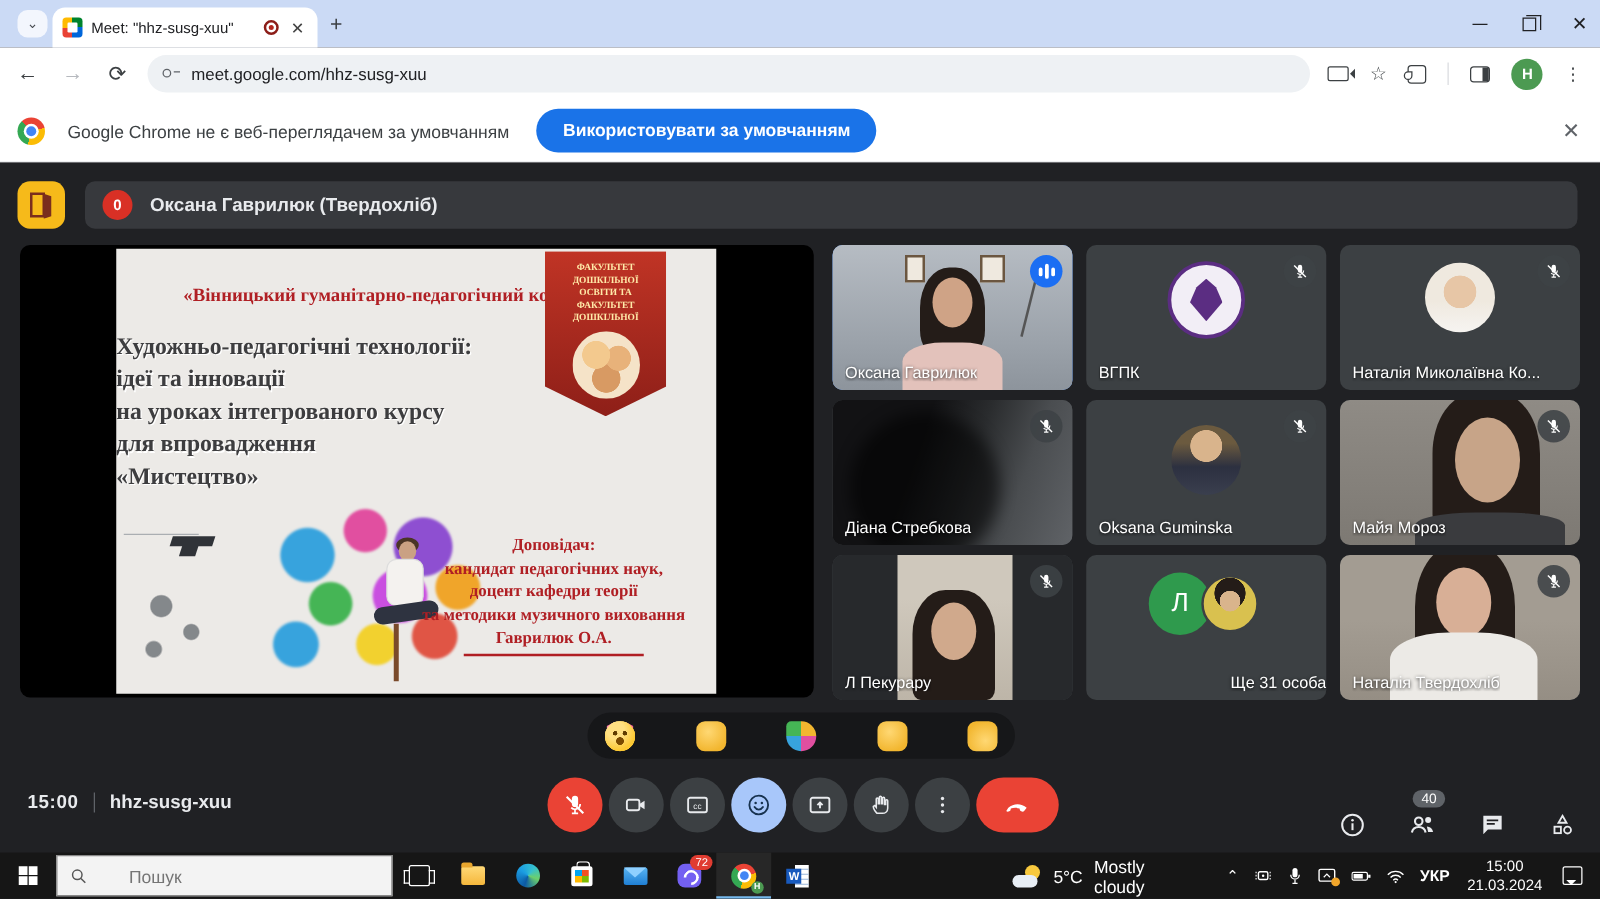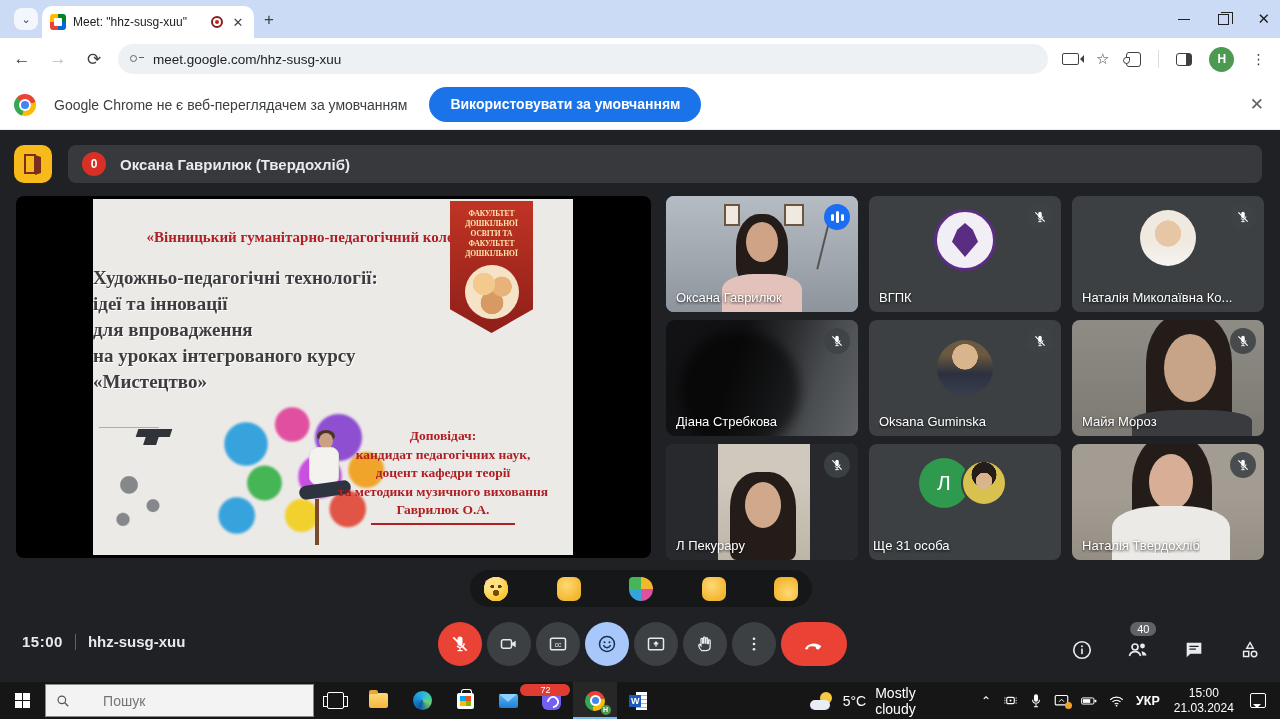--- a/index.html
+++ b/index.html
@@ -77,21 +77,21 @@
 
   
   .stage { position:absolute; left:16px; top:66px; width:635px; height:362px; background:#000; border-radius:8px; overflow:hidden; }
   .slide { position:absolute; left:77px; top:3px; width:480px; height:356px; background:#eceae7;
     font-family:"Liberation Serif", serif; }
   .s-strip { position:absolute; left:57px; top:8px; width:320px; height:18px; background:#a81e22; color:#f1e3d0;
     font-size:12px; font-weight:bold; text-align:center; line-height:18px; }
   .s-org2 { position:absolute; left:0; top:30px; width:440px; text-align:center; color:#b01f24; font-size:15px; font-weight:bold; }
   .s-title { position:absolute; left:0; top:66px; width:345px; text-align:left; color:#3d3d3f; font-size:19px;
     font-weight:bold; line-height:26px; text-shadow:1px 1px 0 #fff; }
-  .pennant { position:absolute; right:40px; top:2px; width:83px; height:132px;
+  .pennant { position:absolute; right:40px; top:2px; width:97px; height:132px;
     background:linear-gradient(180deg,#c03425,#8e1f18); clip-path:polygon(0 0,100% 0,100% 82%,50% 100%,0 82%); padding-top:8px; }
   .pennant div { color:#ffe9a8; font-size:7.5px; font-weight:bold; text-align:center; line-height:10px; }
   .pennant .kids { margin:6px auto 0; width:54px; height:54px; border-radius:50%;
     background: radial-gradient(circle at 35% 35%, #f3c98e 0 22%, transparent 23%),
                radial-gradient(circle at 68% 40%, #e8b27a 0 20%, transparent 21%),
                radial-gradient(circle at 50% 70%, #d89a63 0 24%, transparent 25%), #f5e3c8; }
   .doodle { position:absolute; left:6px; top:206px; width:300px; height:146px; }
   .splash { position:absolute; left:110px; top:0px; width:185px; height:130px; filter:blur(1px);
     background: radial-gradient(circle at 20% 30%, #37a3dd 0 12%, transparent 13%),
       radial-gradient(circle at 45% 15%, #e14fa0 0 11%, transparent 12%),
@@ -119,21 +119,21 @@
     font-size:13.5px; font-weight:bold; line-height:18.5px; }
   .speaker-txt .uline { display:inline-block; border-bottom:2px solid #b01f24; padding:0 26px 3px; }
 
   
   .tiles { position:absolute; left:666px; top:66px; display:grid; grid-template-columns:192px 192px 192px;
     grid-auto-rows:116px; column-gap:11px; row-gap:8px; }
   .tile { position:relative; background:#3c4043; border-radius:8px; overflow:hidden; }
   .tile.active { outline:2px solid #6ea3f7; outline-offset:-2px; }
   .tname { position:absolute; left:10px; bottom:7px; color:#fff; font-size:13px;
     text-shadow:0 1px 3px rgba(0,0,0,.9); white-space:nowrap; max-width:176px; overflow:hidden; }
-  .tname.center { left:4px; right:0; text-align:left; max-width:none; }
+  .tname.center { left:4px; right:0; text-align:right; max-width:none; }
   .chip { position:absolute; right:8px; top:8px; width:26px; height:26px; border-radius:50%;
     background:rgba(62,66,70,.88); display:flex; align-items:center; justify-content:center; }
   .chip.speak { background:#1b6ef3; }
   .bars { display:flex; gap:2px; align-items:center; height:14px; }
   .bars i { width:3px; background:#fff; border-radius:2px; display:block; }
   .bars i:nth-child(1){height:7px} .bars i:nth-child(2){height:12px} .bars i:nth-child(3){height:7px}
   .av { position:absolute; left:50%; top:42px; transform:translate(-50%,-50%); width:56px; height:56px; border-radius:50%; }
   .av.guminska { top:48px;
     background: radial-gradient(circle at 50% 30%, #d9b48c 0 26%, transparent 27%),
       linear-gradient(180deg,#6b5a3f 0 26%, #2c3040 60%, #3a3f4e); }
@@ -179,21 +179,21 @@
   
   .foot-left { position:absolute; left:22px; top:503px; display:flex; align-items:center; gap:12px; color:#e8eaed; }
   .foot-time { font-size:15px; font-weight:bold; letter-spacing:.5px; }
   .foot-sep { width:1px; height:16px; background:#5f6368; }
   .foot-code { font-size:15px; font-weight:bold; }
   .controls { position:absolute; left:438px; top:492px; display:flex; align-items:center; gap:5px; }
   .ctl { width:44px; height:44px; border-radius:50%; background:#3c4043; display:flex; align-items:center; justify-content:center; }
   .ctl.red { background:#ea4335; }
   .ctl.lightblue { background:#a8c7fa; }
   .ctl.endcall { width:66px; border-radius:22px; background:#ea4335; }
-  .right-icons { position:absolute; right:16px; top:496px; display:flex; align-items:center; gap:28px; height:48px; }
+  .right-icons { position:absolute; right:16px; top:496px; display:flex; align-items:flex-end; gap:28px; height:48px; }
   .ric { position:relative; display:flex; align-items:center; justify-content:center; width:28px; height:28px; }
   .count-badge { position:absolute; top:-14px; left:50%; transform:translateX(-30%); background:#5f6368; color:#fff;
     font-size:11px; border-radius:9px; padding:1px 7px; }
 
   
   .taskbar { position:absolute; left:0; top:682px; width:1280px; height:37px; background:#161616;
     display:flex; align-items:center; }
   .start { width:48px; height:37px; display:flex; align-items:center; justify-content:center; }
   .winlogo { width:15px; height:15px; display:grid; grid-template-columns:7px 7px; gap:1px; }
   .winlogo i { background:#fff; }
@@ -210,21 +210,21 @@
   .edge { width:19px; height:19px; border-radius:50%; background:conic-gradient(from 200deg,#0c59a4,#1b9de2 30%,#35c1cf 55%,#6cd06c 75%,#0c59a4); }
   .store { width:17px; height:16px; background:#fff; border-radius:2px; position:relative; }
   .store::before { content:""; position:absolute; left:4px; top:-4px; width:9px; height:4px; border:1.4px solid #fff; border-bottom:none; border-radius:3px 3px 0 0; }
   .store::after { content:""; position:absolute; left:3px; top:3px; width:11px; height:10px;
     background: conic-gradient(#f25022 0 25%, #7fba00 0 50%, #ffb900 0 75%, #00a4ef 0); }
   .mail { width:19px; height:14px; background:linear-gradient(180deg,#59b4f2,#1f7fd4); position:relative; border-radius:2px; }
   .mail::before { content:""; position:absolute; left:0; top:0; border-left:9.5px solid transparent; border-right:9.5px solid transparent; border-top:8px solid #8fd0ff; }
   .viber { width:19px; height:19px; border-radius:6px; background:#7360f2; position:relative; }
   .viber::after { content:""; position:absolute; left:5px; top:5px; width:8px; height:8px; border:2px solid #fff; border-radius:50%; border-left-color:transparent; transform:rotate(-45deg); }
   .badge-red { position:absolute; right:3px; top:2px; background:#e03c31; color:#fff; font-size:9px; border-radius:8px;
-    padding:1px 20px; line-height:10px; }
+    padding:1px 4px; line-height:10px; }
   .chromeapp { width:20px; height:20px; border-radius:50%;
     background: conic-gradient(from -45deg, #ea4335 0 120deg, #fbbc05 0 240deg, #34a853 0 360deg); position:relative; }
   .chromeapp::before { content:""; position:absolute; inset:4.5px; background:#fff; border-radius:50%; }
   .chromeapp::after { content:""; position:absolute; inset:6.5px; background:#4285f4; border-radius:50%; }
   .chrome-h { position:absolute; right:6px; bottom:4px; width:10px; height:10px; border-radius:50%; background:#4c9a52;
     color:#fff; font-size:7px; line-height:10px; text-align:center; font-weight:bold; }
   .word { width:18px; height:18px; position:relative; }
   .word .page { position:absolute; right:0; top:0; width:11px; height:18px; background:#fff;
     background-image:linear-gradient(#9ab6d8 1px, transparent 1px); background-size:100% 4px; background-position:0 3px; }
   .word .w { position:absolute; left:0; top:3px; width:12px; height:12px; background:#185abd; color:#fff; font-size:9px;
@@ -301,22 +301,22 @@
       <span class="banner-badge">0</span>
       <span class="banner-title">Оксана Гаврилюк (Твердохліб)</span>
     </div>
 
     <div class="stage">
       <div class="slide">
         <div class="s-org2">«Вінницький гуманітарно-педагогічний коледж»</div>
         <div class="s-title">
           <div>Художньо-педагогічні технології:</div>
           <div>ідеї та інновації</div>
+          <div>на уроках інтегрованого курсу</div>
           <div>для впровадження</div>
-          <div>на уроках інтегрованого курсу</div>
           <div>«Мистецтво»</div>
         </div>
         <div class="pennant">
           <div>ФАКУЛЬТЕТ</div>
           <div>ДОШКІЛЬНОЇ</div>
           <div>ОСВІТИ  ТА</div>
           <div>ФАКУЛЬТЕТ</div>
           <div>ДОШКІЛЬНОЇ</div>
           <div class="kids"></div>
         </div>

